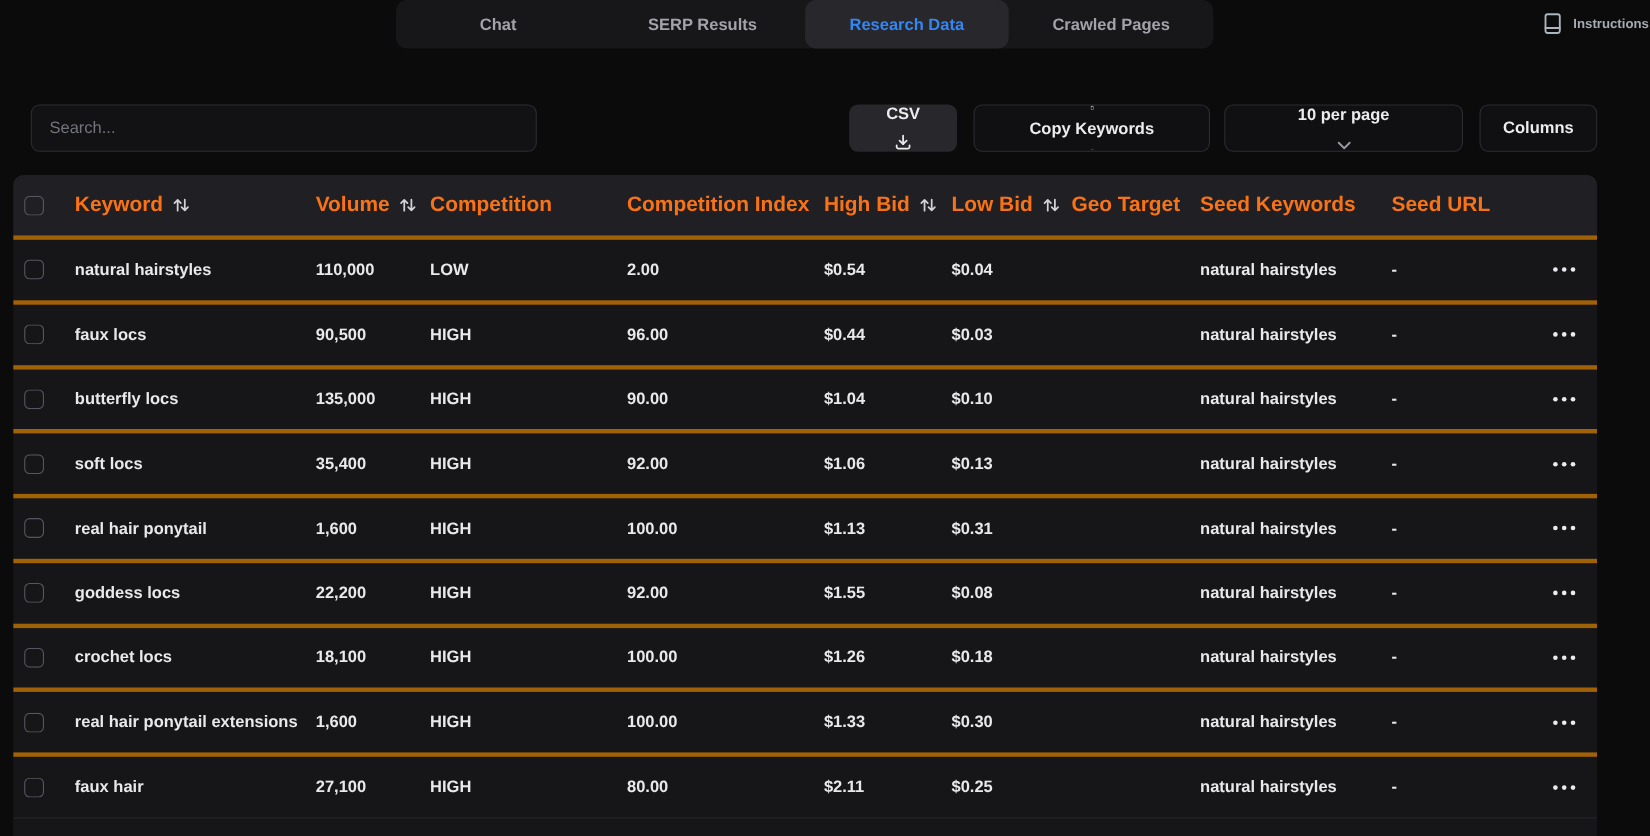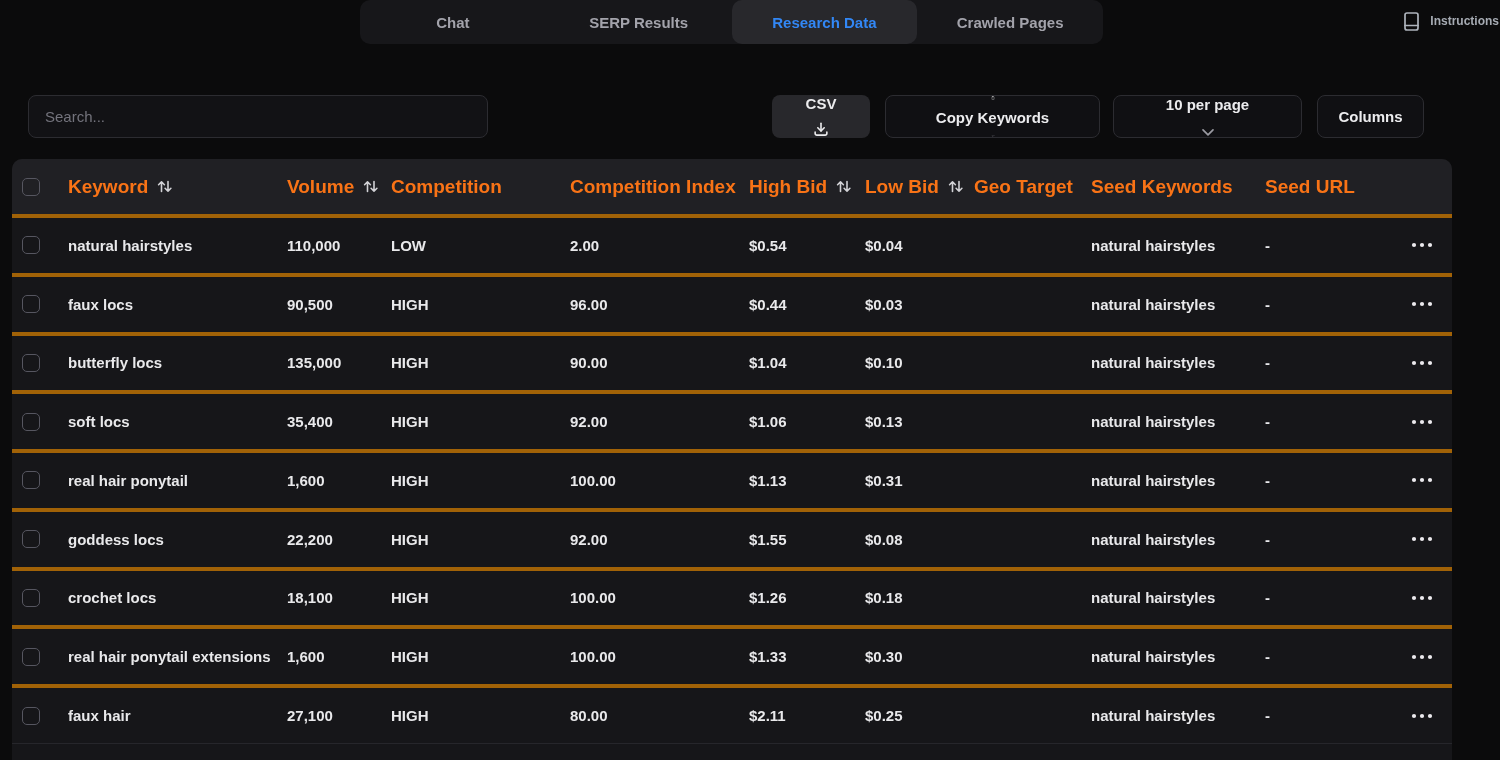--- a/index.html
+++ b/index.html
@@ -46,21 +46,21 @@
   }
   .btn {
     height:43px; border-radius:8px; border:none;
     display:flex; align-items:center; justify-content:center; gap:9px;
     font-size:15px; font-weight:600; color:#ececee; cursor:pointer;
     font-family:inherit; background:transparent; white-space:nowrap;flex-direction:column;
   }
   .btn-solid { background:#28282c; width:98px; }
   .btn-outline { background:#101013; border:1px solid #2c2c31; }
   .btn-copy { width:215px; margin-left:15px; }
-  .btn-perpage { width:189px; margin-left:13px; justify-content:space-between; padding:0 15px; }
+  .btn-perpage { width:217px; margin-left:13px; justify-content:space-between; padding:0 15px; }
   .btn-columns { width:107px; margin-left:15px; font-weight:700; }
 
   
   .table {
     position:absolute; left:12px; top:159px; width:1440px; height:601px;
     background:#161619; border-radius:10px 10px 0 0; overflow:hidden;
   }
   .grid-row {
     display:grid;
     grid-template-columns:40px 219px 104px 179px 179px 116px 109px 117px 174px 142px 61px;

